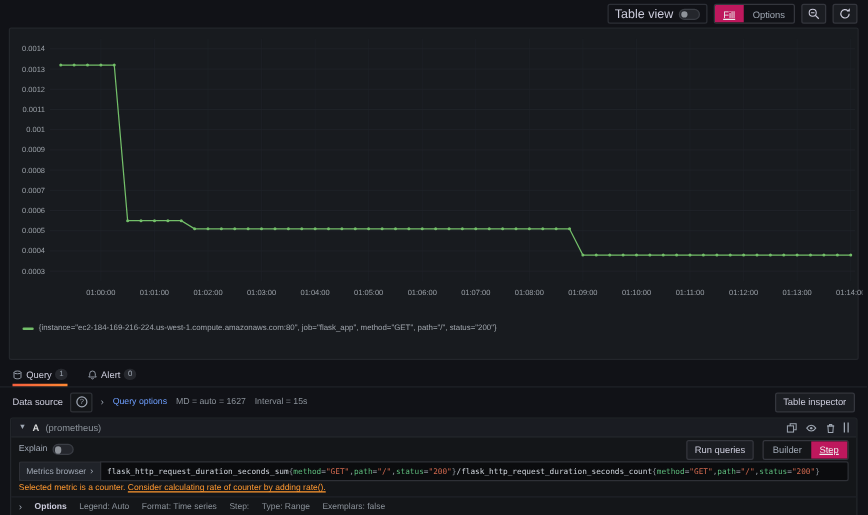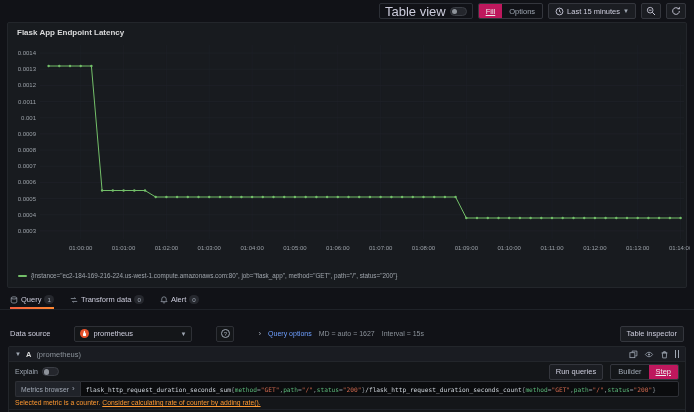--- a/index.html
+++ b/index.html
@@ -3,21 +3,21 @@
 <meta charset="utf-8">
 <style>
   *{margin:0;padding:0;box-sizing:border-box;}
   html,body{width:694px;height:412px;overflow:hidden;background:#111217;
     font-family:"Liberation Sans",sans-serif;color:#ccccdc;}
   svg text{font-family:"Liberation Sans",sans-serif;}
 
   
   .toolbar{height:22px;display:flex;align-items:center;justify-content:flex-end;gap:5px;padding:0 8px;}
   .tv-wrap{display:flex;align-items:center;gap:4px;padding:0 5px;height:16px;border:1px solid #2c2f36;border-radius:2px;}
-  .tv-label{font-size:13px;color:#ccccdc;}
+  .tv-label{font-size:10px;color:#ccccdc;}
   .switch{width:17px;height:9px;border-radius:5px;background:#24262c;border:1px solid #3a3d44;position:relative;}
   .switch::after{content:"";position:absolute;left:1px;top:1px;width:5.5px;height:5.5px;border-radius:50%;background:#8e939a;}
   .seg{display:flex;border:1px solid #34363d;border-radius:2px;overflow:hidden;height:16px;}
   .seg .opt{padding:0 7px;display:flex;align-items:center;font-size:7.5px;color:#9fa7b3;background:transparent;}
   .seg .opt.active{background:#be185d;color:#eceded;text-decoration:underline;}
   .btn{height:16px;display:inline-flex;align-items:center;gap:3px;border:1px solid #34363d;border-radius:2px;
     background:#1b1d22;color:#ccccdc;font-size:7.5px;padding:0 6px;white-space:nowrap;}
   .iconbtn{width:20px;justify-content:center;padding:0;}
   .caret{font-size:6px;color:#9fa7b3;line-height:1;}
 
@@ -30,21 +30,21 @@
 
   
   .tabs{display:flex;align-items:center;gap:16px;height:20px;padding:0 10px;border-bottom:1px solid #1f2228;margin-top:2px;text-align:right;}
   .tab{display:flex;align-items:center;gap:3px;height:100%;font-size:7.5px;color:#ccccdc;position:relative;}
   .tab .t-ico{display:flex;color:#9fa7b3;}
   .tab.active::after{content:"";position:absolute;left:0;right:0;bottom:0;height:2px;
     background:linear-gradient(90deg,#f55f3e,#ff8833);}
   .badge{background:#26282e;border-radius:5px;padding:0 3px;font-size:6.2px;color:#9fa7b3;height:9px;line-height:9px;}
 
   
-  .ds-row{display:flex;align-items:center;gap:24px;height:23px;padding:0 10px;margin-top:12px;}
+  .ds-row{display:flex;align-items:center;gap:6px;height:23px;padding:0 10px;}
   .ds-label{font-size:7.5px;color:#ccccdc;}
   .ds-picker{display:flex;align-items:center;gap:4px;height:16px;width:118px;border:1px solid #2e3036;
     border-radius:2px;background:#141619;padding:0 5px;font-size:7.5px;}
   .ds-picker .name{flex:1;}
   .help-btn{width:18px;height:16px;border:1px solid #2e3036;border-radius:2px;background:#141619;
     display:flex;align-items:center;justify-content:center;}
   .qmark{width:9px;height:9px;border:1px solid #9fa7b3;border-radius:50%;color:#9fa7b3;font-size:6px;
     display:flex;align-items:center;justify-content:center;}
   .qo{display:flex;align-items:center;gap:7px;font-size:7px;}
   .chev{color:#9fa7b3;font-size:8px;line-height:1;}
@@ -81,51 +81,40 @@
 
 <div class="toolbar">
   <div class="tv-wrap">
     <span class="tv-label">Table view</span>
     <span class="switch"></span>
   </div>
   <div class="seg">
     <span class="opt active">Fill</span>
     <span class="opt">Options</span>
   </div>
-  <button class="btn">
-    <span style="display:flex;">
-      <svg width="9" height="9" viewBox="0 0 10 10">
-          <circle cx="5" cy="5" r="3.8" fill="none" stroke="#ccccdc" stroke-width="1"></circle>
-          <path d="M5 2.8V5l1.7 1" stroke="#ccccdc" stroke-width="1" fill="none"></path>
-        </svg>
-    </span>
-    <span>Last 15 minutes</span>
-    <span class="caret">▼</span>
-  </button>
   <button class="btn iconbtn">
     <span style="display:flex;">
       <svg width="10" height="10" viewBox="0 0 12 12">
           <circle cx="5" cy="5" r="3.4" fill="none" stroke="#ccccdc" stroke-width="1"></circle>
           <path d="M7.6 7.6L10.8 10.8" stroke="#ccccdc" stroke-width="1.2"></path>
           <path d="M3.3 5h3.4" stroke="#ccccdc" stroke-width="1"></path>
         </svg>
     </span>
   </button>
   <button class="btn iconbtn">
     <span style="display:flex;">
       <svg width="10" height="10" viewBox="0 0 12 12">
           <path d="M10 6a4 4 0 1 1-1.2-2.8" fill="none" stroke="#ccccdc" stroke-width="1.1"></path>
           <path d="M10.6 0.8v3h-3z" fill="#ccccdc"></path>
         </svg>
     </span>
   </button>
 </div>
 
 <div class="panel">
-  <div class="panel-title">Flask App Endpoint Latency</div>
   <div class="chart-wrap">
     <svg id="chart-svg" width="678" height="228" viewBox="0 0 678 228">
         <line x1="68.70525615435795" x2="68.70525615435795" y1="6" y2="200" stroke="#1d2026" stroke-width="0.7"></line>
         <text x="68.70525615435795" y="211" text-anchor="middle" fill="#9aa0a7" font-size="6">01:00:00</text>
         <line x1="111.55289421157686" x2="111.55289421157686" y1="6" y2="200" stroke="#1d2026" stroke-width="0.7"></line>
         <text x="111.55289421157686" y="211" text-anchor="middle" fill="#9aa0a7" font-size="6">01:01:00</text>
         <line x1="154.40053226879576" x2="154.40053226879576" y1="6" y2="200" stroke="#1d2026" stroke-width="0.7"></line>
         <text x="154.40053226879576" y="211" text-anchor="middle" fill="#9aa0a7" font-size="6">01:02:00</text>
         <line x1="197.24817032601464" x2="197.24817032601464" y1="6" y2="200" stroke="#1d2026" stroke-width="0.7"></line>
         <text x="197.24817032601464" y="211" text-anchor="middle" fill="#9aa0a7" font-size="6">01:03:00</text>
@@ -251,51 +240,31 @@
           <ellipse cx="5" cy="2.4" rx="3.5" ry="1.4" fill="none" stroke="currentColor" stroke-width="0.9"></ellipse>
           <path d="M1.5 2.4v5c0 .8 1.6 1.4 3.5 1.4s3.5-.6 3.5-1.4v-5" fill="none" stroke="currentColor" stroke-width="0.9"></path>
         </svg>
     </span>
     <span>Query</span>
     <span class="badge">1</span>
   </div>
   <div class="tab">
     <span class="t-ico">
       <svg width="8" height="8" viewBox="0 0 10 10">
-          <path d="M1 3.2h6L5.6 1.8M9 6.8H3l1.4 1.4" fill="none" stroke="currentColor" stroke-width="0.9"></path>
-        </svg>
-    </span>
-    <span>Transform data</span>
-    <span class="badge">0</span>
-  </div>
-  <div class="tab">
-    <span class="t-ico">
-      <svg width="8" height="8" viewBox="0 0 10 10">
           <path d="M5 1a2.8 2.8 0 0 1 2.8 2.8v2L8.8 7H1.2l1-1.2v-2A2.8 2.8 0 0 1 5 1z" fill="none" stroke="currentColor" stroke-width="0.9"></path>
           <path d="M4 8a1 1 0 0 0 2 0" fill="none" stroke="currentColor" stroke-width="0.9"></path>
         </svg>
     </span>
     <span>Alert</span>
     <span class="badge">0</span>
   </div>
 </div>
 
 <div class="ds-row">
   <span class="ds-label">Data source</span>
-  <div class="ds-picker">
-    <span style="display:flex;">
-      <svg width="9" height="9" viewBox="0 0 10 10">
-          <circle cx="5" cy="5" r="5" fill="#e6522c"></circle>
-          <path d="M5 1.6c.9 1 .4 1.9.9 2.7.4.6.9 1 .9 1.8a1.8 1.8 0 0 1-3.6 0c0-.8.6-1.3.8-2 .2-.7-.2-1.5 1-2.5z" fill="#fff"></path>
-          <rect x="3.3" y="7" width="3.4" height="0.9" rx="0.3" fill="#fff"></rect>
-        </svg>
-    </span>
-    <span class="name">prometheus</span>
-    <span class="caret">▼</span>
-  </div>
   <div class="help-btn">
     <span class="qmark">?</span>
   </div>
   <div class="qo">
     <span class="chev">›</span>
     <span class="qo-link">Query options</span>
     <span class="qo-dim">MD = auto = 1627</span>
     <span class="qo-dim">Interval = 15s</span>
   </div>
   <span class="spacer"></span>

